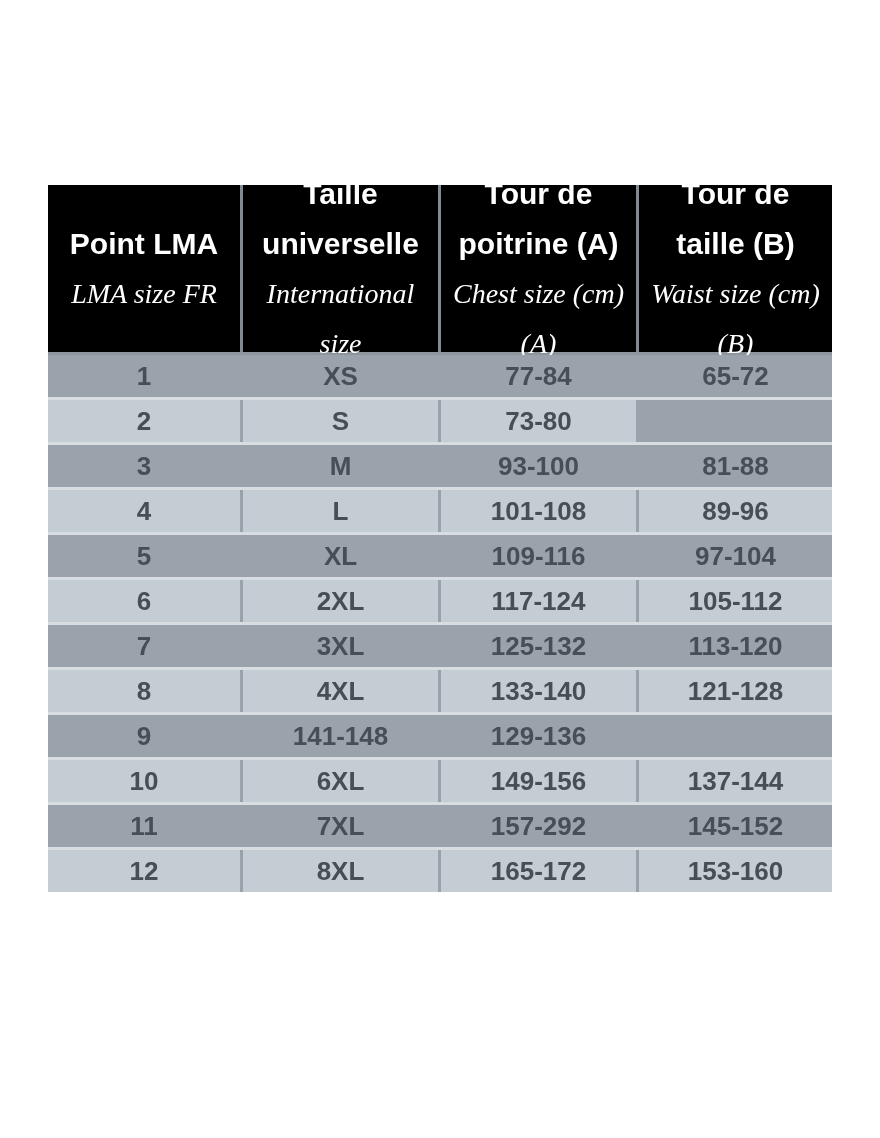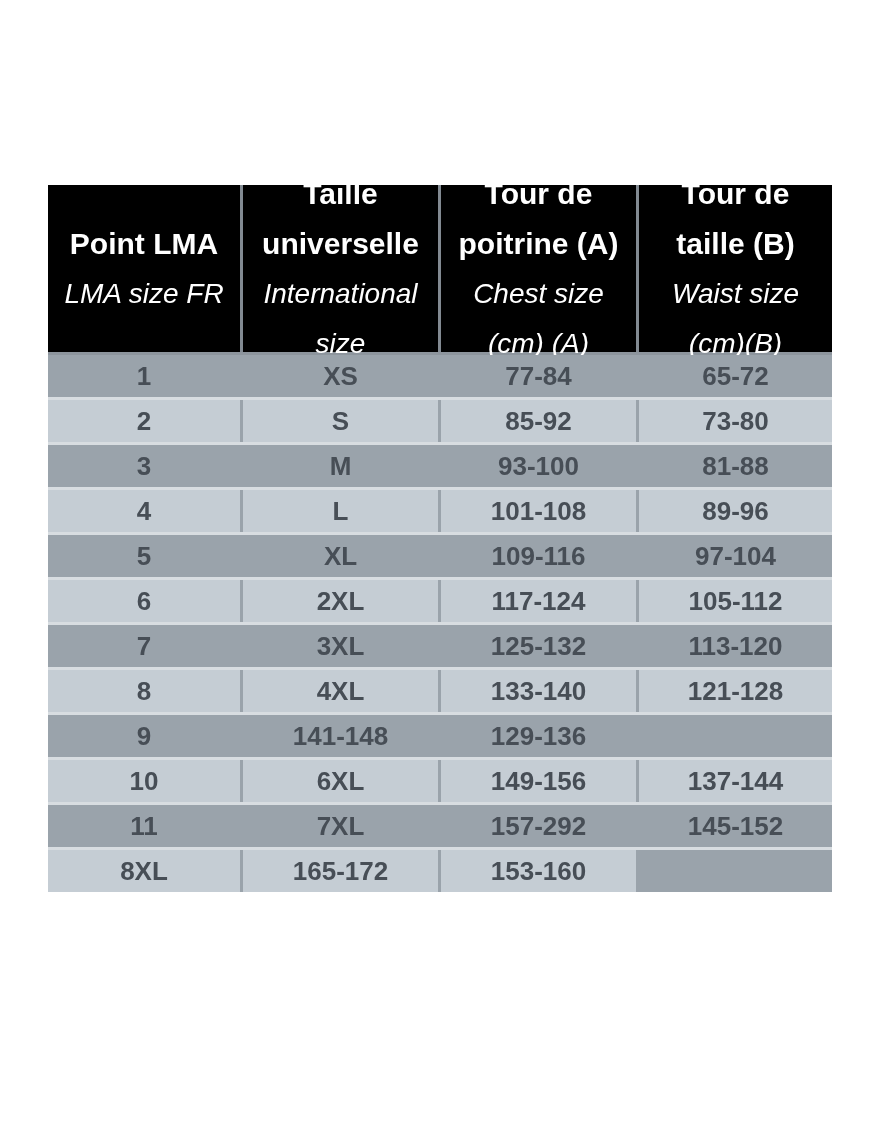--- a/index.html
+++ b/index.html
@@ -44,20 +44,21 @@
   .hcell .fr {
     font-weight: bold;
     font-size: 30px;
     line-height: 50px;
   }
   .hcell .en {
     font-style: italic;
     font-weight: normal;
     font-size: 28px;
     line-height: 50px;
+    font-family: Liberation Serif, serif;
   }
   
   .tbody {
     display: flex;
     flex-direction: column;
     gap: 3px;
     background: #d8dde1;           
   }
   .row {
     display: grid;
@@ -112,21 +113,20 @@
         <div class="row">
           <div class="cell">1</div>
           <div class="cell">XS</div>
           <div class="cell">77-84</div>
           <div class="cell">65-72</div>
         </div>
 
         <div class="row">
           <div class="cell">2</div>
           <div class="cell">S</div>
-          <div class="cell">85-92</div>
           <div class="cell">73-80</div>
         </div>
 
         <div class="row">
           <div class="cell">3</div>
           <div class="cell">M</div>
           <div class="cell">93-100</div>
           <div class="cell">81-88</div>
         </div>
 
@@ -179,20 +179,21 @@
         </div>
 
         <div class="row">
           <div class="cell">11</div>
           <div class="cell">7XL</div>
           <div class="cell">157-292</div>
           <div class="cell">145-152</div>
         </div>
 
         <div class="row">
+          <div class="cell">12</div>
           <div class="cell">8XL</div>
           <div class="cell">165-172</div>
           <div class="cell">153-160</div>
         </div>
       </div>
 
   </div>
 </div>
 
 </body></html>

